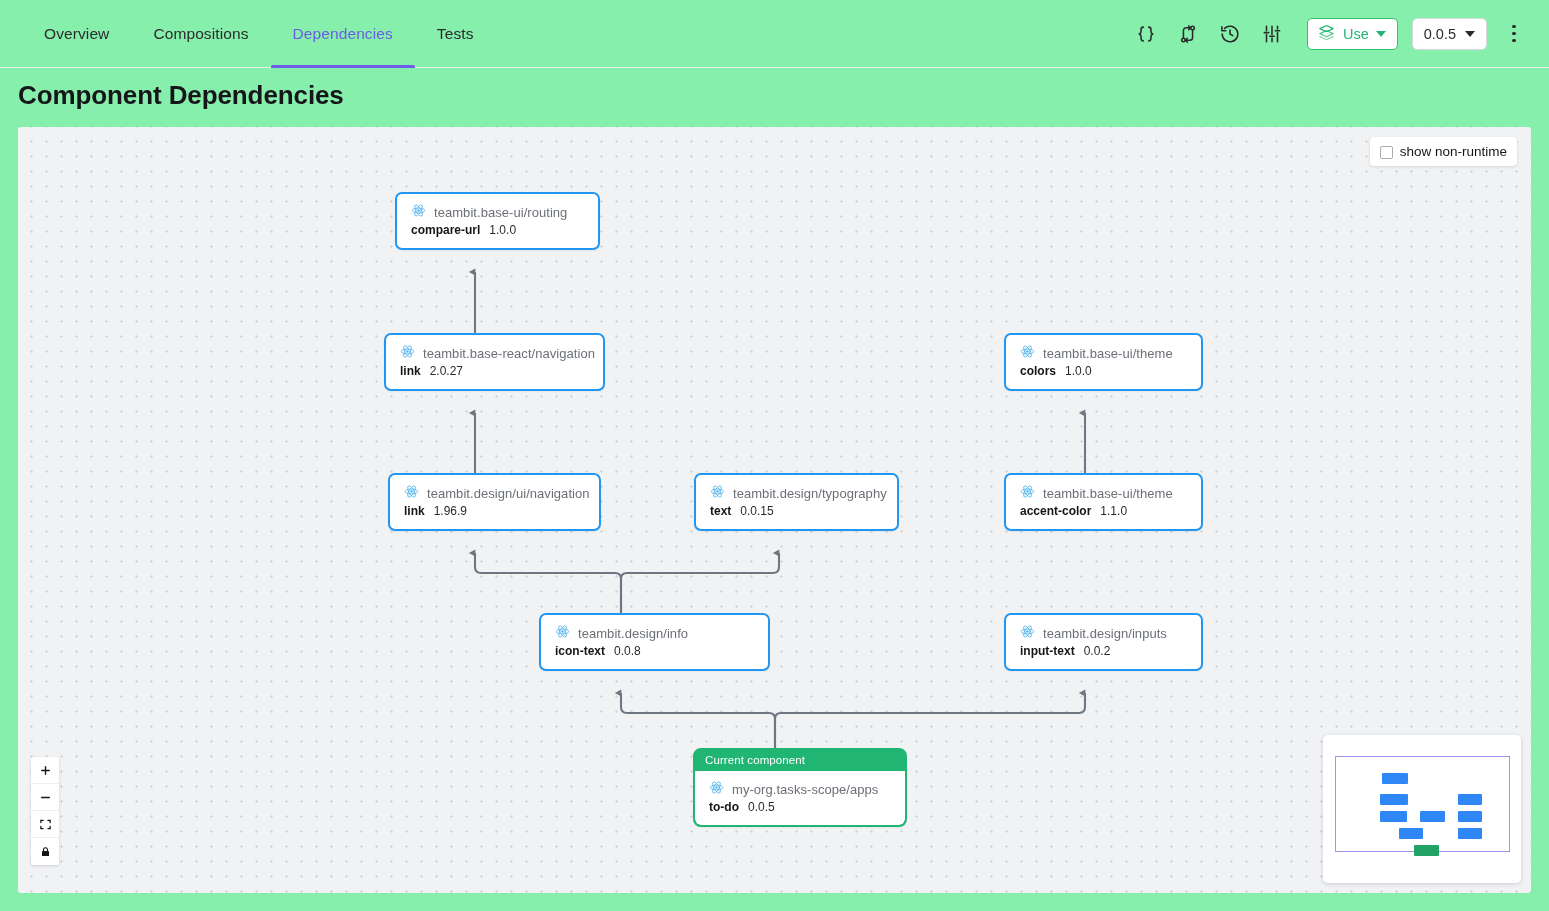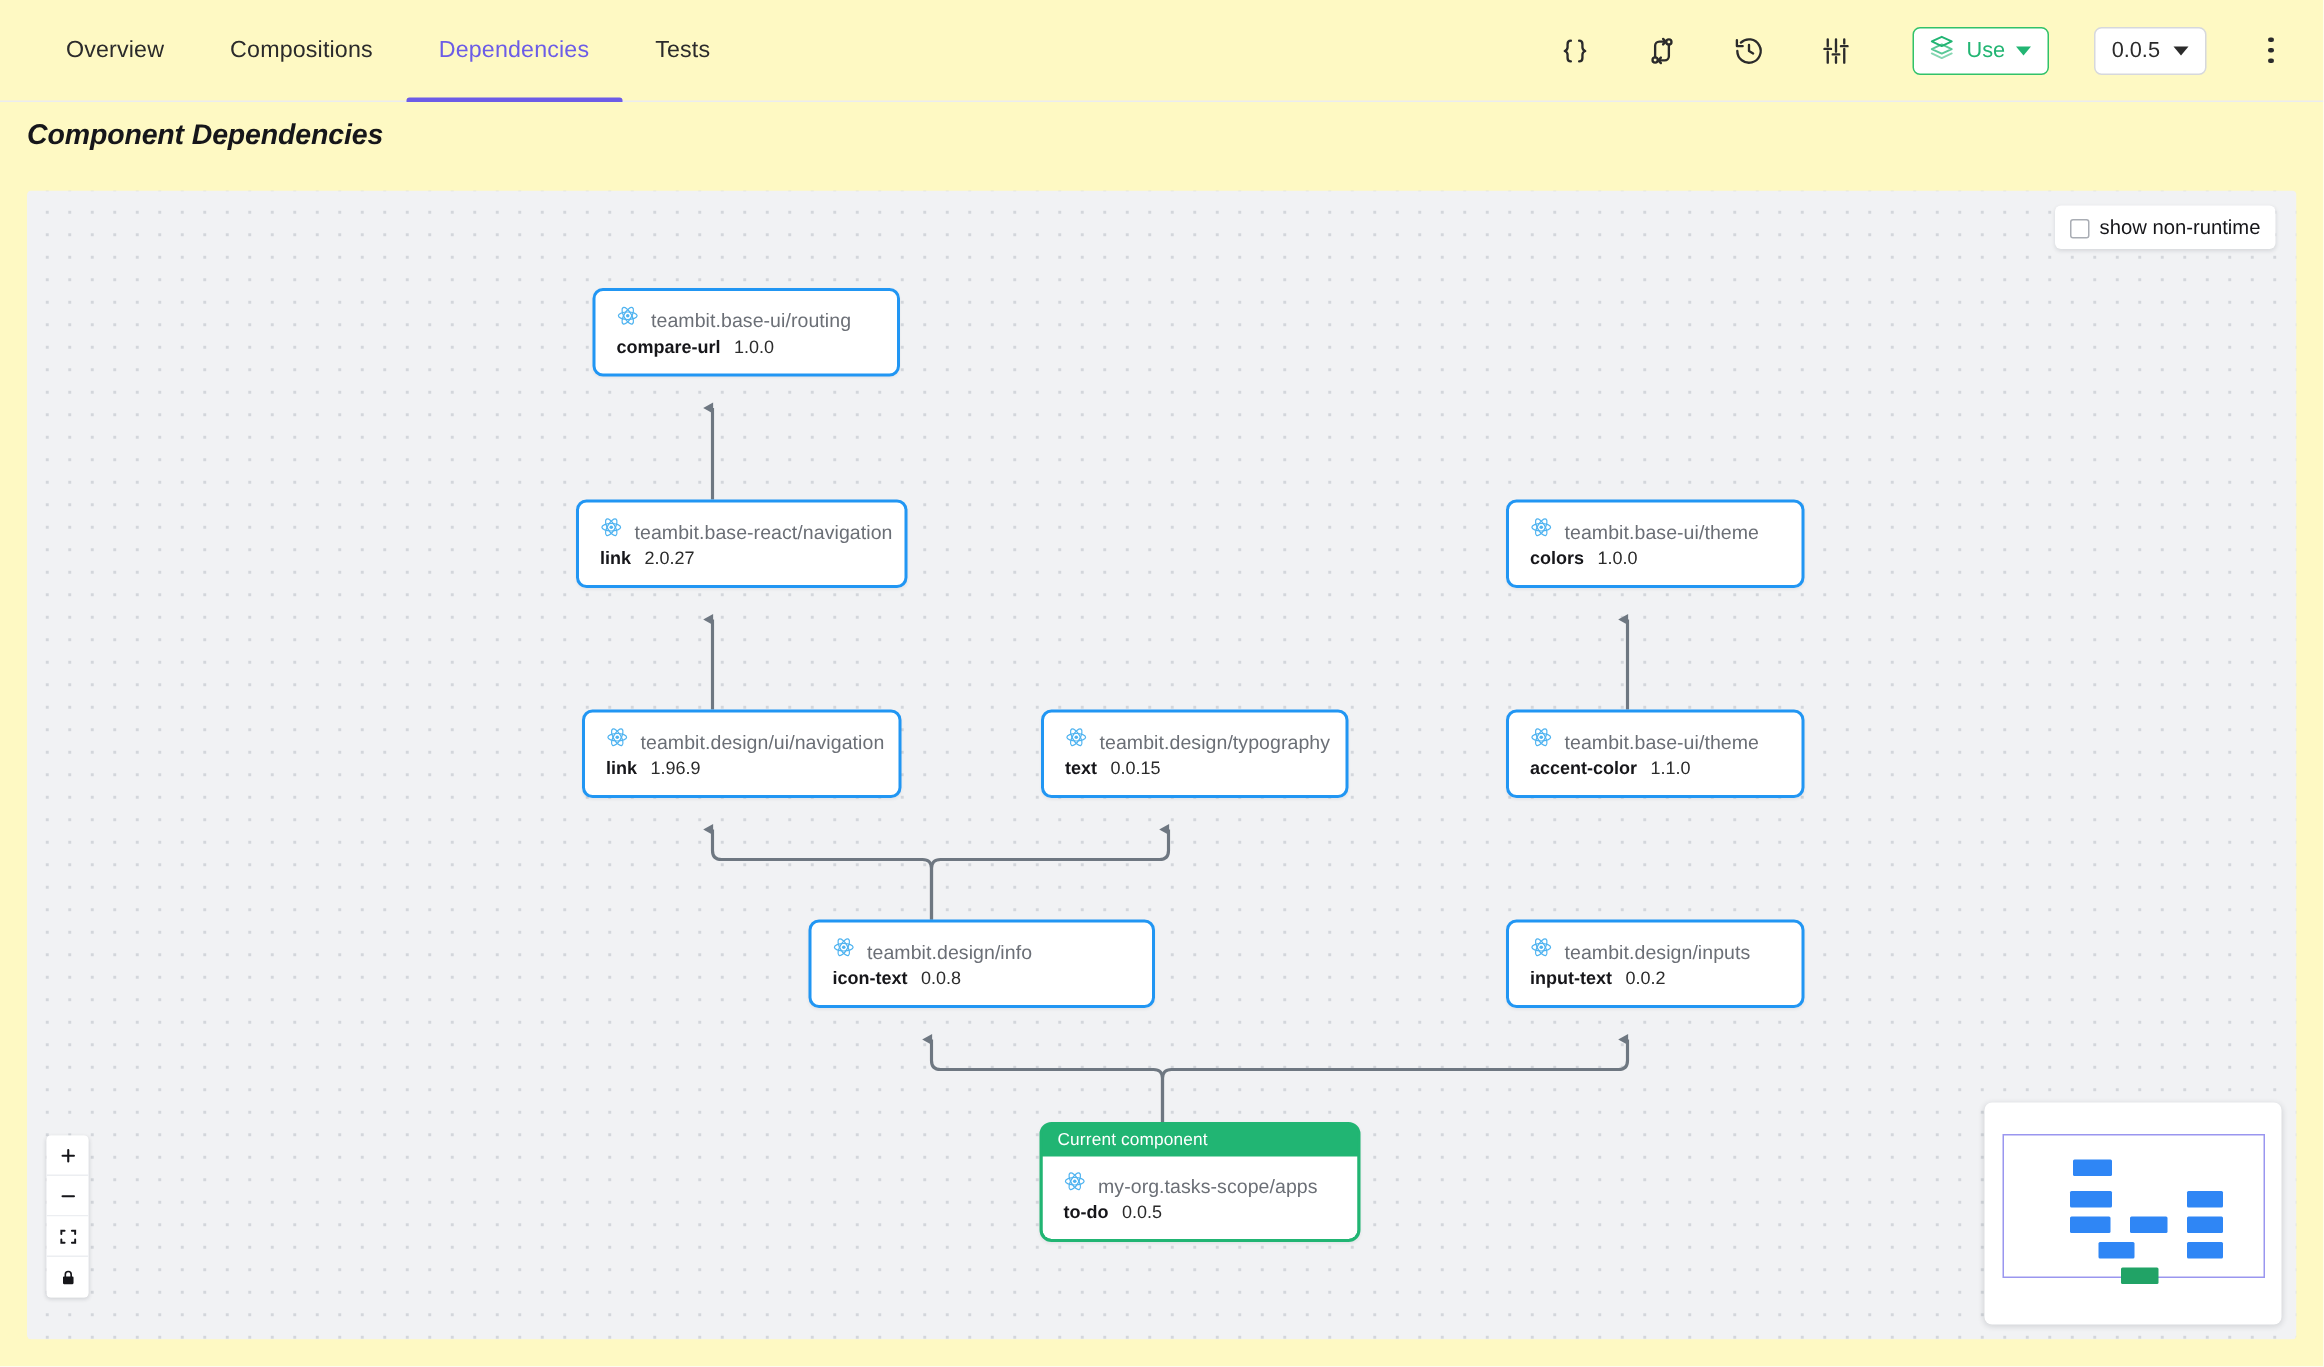--- a/index.html
+++ b/index.html
@@ -3,41 +3,41 @@
 <meta charset="utf-8">
 <style>
   * { box-sizing: border-box; }
   html, body {
     margin: 0; padding: 0;
     width: 1549px; height: 911px;
     background: #ffffff;
     font-family: "Liberation Sans", sans-serif;
     -webkit-font-smoothing: antialiased;
   }
-  #app { position: relative; width: 1549px; height: 911px; overflow: hidden; background:#fef9c3; }
+  #app { position: relative; width: 1549px; height: 911px; overflow: hidden; background:#86efac; }
 
   
   .topbar {
     position: absolute; top: 0; left: 0; width: 1549px; height: 68px;
     border-bottom: 1px solid #ebecf0;
     display: flex; align-items: center;
   }
   .tabs { display: flex; align-items: flex-end; height: 68px; padding-left: 22px; }
   .tab {
     position: relative; height: 68px; display: flex; align-items: center;
     padding: 0 22px; font-size: 15.5px; color: #2b2b2b; cursor: pointer;
     letter-spacing: .1px;
   }
   .tab.active { color: #6c5ce7; }
   .tab.active::after {
     content: ""; position: absolute; left: 0; right: 0; bottom: 0;
     height: 3px; background: #6c5ce7; border-radius: 2px 2px 0 0;
   }
   .topright {
-    margin-left: auto; display: flex; align-items: center; gap: 16px;
+    margin-left: auto; display: flex; align-items: center; gap: 0px;
     padding-right: 16px; height: 68px;
   }
   .ticon {
     width: 42px; height: 42px; display: flex; align-items: center; justify-content: center;
     color: #2b2b2b; cursor: pointer;
   }
   .use-btn {
     display: flex; align-items: center; gap: 7px;
     height: 32px; padding: 0 11px 0 9px; margin-left: 14px;
     border: 1px solid #31c26a; border-radius: 5px;
@@ -54,21 +54,21 @@
   .caret.dark { border-top: 6px solid #2b2b2b; }
   .kebab {
     width: 38px; height: 42px; margin-left: 8px; display: flex; flex-direction: column;
     align-items: center; justify-content: center; gap: 3.5px; cursor: pointer;
   }
   .kebab i { width: 3.6px; height: 3.6px; border-radius: 50%; background: #2b2b2b; display:block; }
 
   
   .page-title {
     position: absolute; top: 80px; left: 18px;
-    font-size: 19px; font-weight: bold; color: #16161a; letter-spacing: -.1px; font-style: italic;
+    font-size: 26px; font-weight: bold; color: #16161a; letter-spacing: -.1px;
   }
 
   
   .canvas {
     position: absolute; left: 18px; top: 127px; width: 1513px; height: 766px;
     background-color: #f1f2f4;
     background-image: radial-gradient(#d3d6db 1px, transparent 1.1px);
     background-size: 15px 15px;
     background-position: 6px 7px;
     border-radius: 3px;

